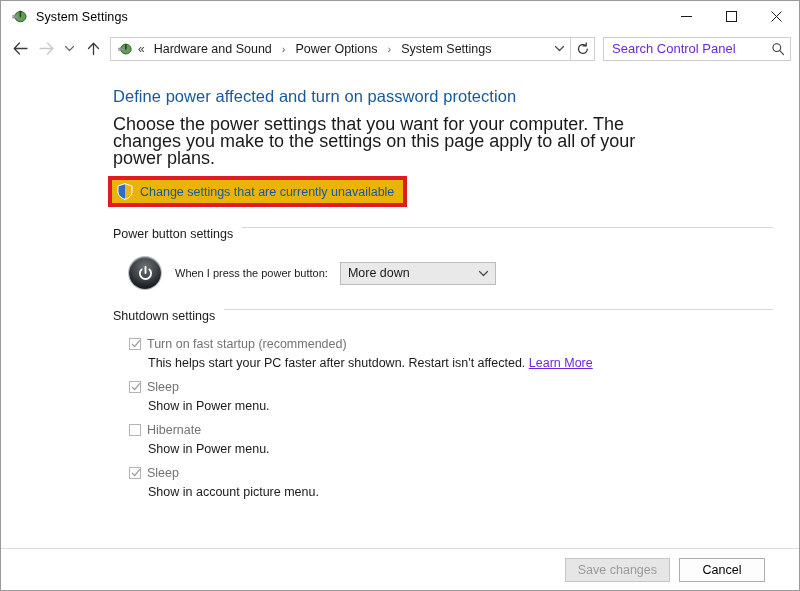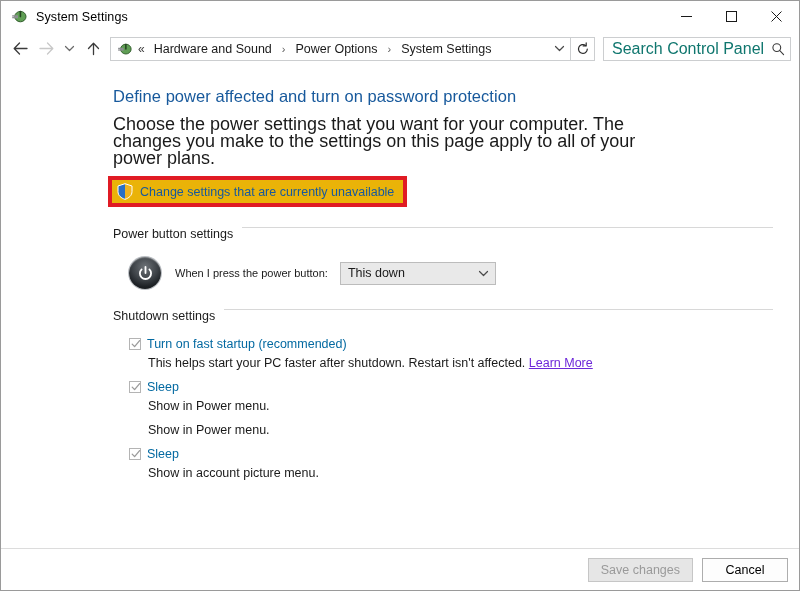--- a/index.html
+++ b/index.html
@@ -151,22 +151,22 @@
     margin-left: 8px;
     border: 1px solid #ccced0;
     background: #ffffff;
     display: flex;
     align-items: center;
     box-sizing: border-box;
     flex: 0 0 auto;
   }
   .search-ph {
     flex: 1 1 auto;
-    font-size: 16px;
-    color: #0f766e;
+    font-size: 13px;
+    color: #6d28d9;
     padding-left: 8px;
     overflow: hidden;
     white-space: nowrap;
   }
   .search-icon {
     width: 24px;
     display: flex;
     align-items: center;
     justify-content: center;
     color: #3a3a3a;
@@ -300,21 +300,21 @@
     background: #ffffff;
     box-sizing: border-box;
     flex: 0 0 auto;
     margin-top: 3px;
     margin-right: 6px;
     position: relative;
   }
   .cbox svg { position: absolute; top: -1px; left: 0; }
   .cb-label {
     font-size: 12.5px;
-    color: #0369a1;
+    color: #737373;
     line-height: 18px;
   }
   .cb-sub {
     font-size: 12.5px;
     color: #1a1a1a;
     line-height: 18px;
     margin: 0 0 6px 19px;
   }
   .learn-link {
     color: #6d28d9;
@@ -325,21 +325,21 @@
   .footer-rule {
     position: absolute;
     left: 0;
     right: 0;
     bottom: 41px;
     height: 1px;
     background: #dcdcdc;
   }
   .footer {
     position: absolute;
-    right: 11px;
+    right: 34px;
     bottom: 8px;
     display: flex;
     align-items: center;
     border-radius: 10px;
   }
   .btn {
     height: 24px;
     min-width: 86px;
     padding: 0 12px;
     font-size: 12.5px;
@@ -488,21 +488,21 @@
 
       <div class="power-row">
         <span class="power-icon">
           <svg width="17" height="17" viewBox="0 0 17 17">
             <path d="M4.6 4.4 A5.6 5.6 0 1 0 12.4 4.4" fill="none" stroke="#ffffff" stroke-width="1.8" stroke-linecap="round"></path>
             <path d="M8.5 1.9 V8.1" stroke="#ffffff" stroke-width="1.8" stroke-linecap="round"></path>
           </svg>
         </span>
         <span class="power-label">When I press the power button:</span>
         <div class="combo">
-          <span class="combo-text">This down</span>
+          <span class="combo-text">More down</span>
           <span class="combo-chev">
             <svg width="11" height="9" viewBox="0 0 11 9">
               <path d="M1.5 2.5 L5.5 6.5 L9.5 2.5" fill="none" stroke="#4a4a4a" stroke-width="1.2" stroke-linecap="round" stroke-linejoin="round"></path>
             </svg>
           </span>
         </div>
       </div>
 
       
       <div class="group" style="margin-top:20px;">
@@ -528,20 +528,24 @@
         <div class="cb-row">
           <span class="cbox">
             <svg width="12" height="12" viewBox="0 0 12 12">
               <path d="M2.2 6.1 L4.6 8.6 L9.6 2.6" fill="none" stroke="#9b9b9b" stroke-width="1.3" stroke-linecap="round" stroke-linejoin="round"></path>
             </svg>
           </span>
           <span class="cb-label">Sleep</span>
         </div>
         <div class="cb-sub">Show in Power menu.</div>
 
+        <div class="cb-row">
+          <span class="cbox"></span>
+          <span class="cb-label">Hibernate</span>
+        </div>
         <div class="cb-sub">Show in Power menu.</div>
 
         <div class="cb-row">
           <span class="cbox">
             <svg width="12" height="12" viewBox="0 0 12 12">
               <path d="M2.2 6.1 L4.6 8.6 L9.6 2.6" fill="none" stroke="#9b9b9b" stroke-width="1.3" stroke-linecap="round" stroke-linejoin="round"></path>
             </svg>
           </span>
           <span class="cb-label">Sleep</span>
         </div>

